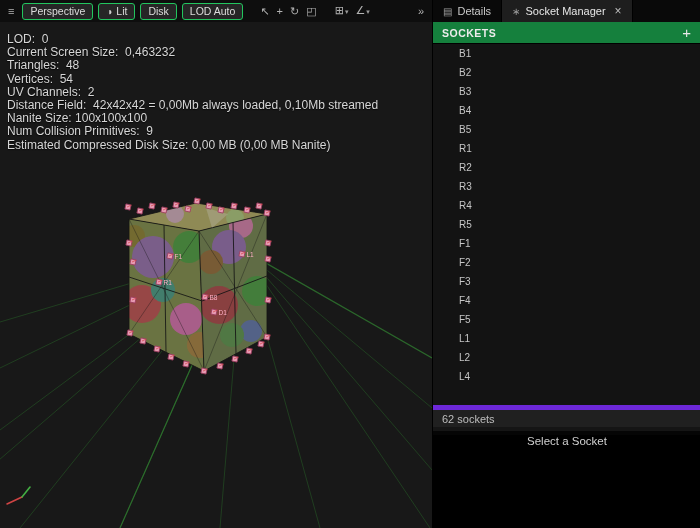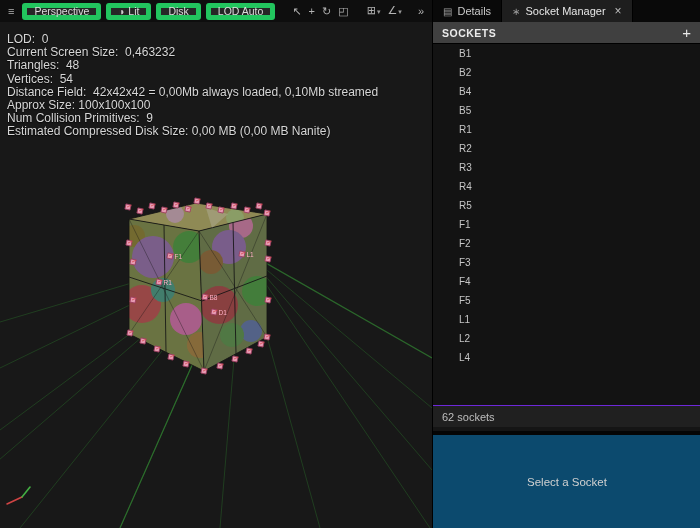--- a/index.html
+++ b/index.html
@@ -6,53 +6,53 @@
   html,body { width:700px; height:528px; overflow:hidden; background:#000; }
   body { font-family:"Liberation Sans", sans-serif; }
   .screen { position:relative; width:700px; height:528px; background:#101010; }
 
   
   .viewport { position:absolute; left:0; top:0; width:432px; height:528px; background:#171717; overflow:hidden; }
   svg.scene { position:absolute; left:0; top:0; width:432px; height:528px; display:block; }
 
   .vp-toolbar { position:absolute; left:0; top:0; width:432px; height:22px; background:#0e0e0e;
     display:flex; align-items:center; gap:5px; padding:0 5px; z-index:3; }
-  .tb-btn { background:#262626; border:5px solid #22c55e; border-radius:3px; color:#dcdcdc;
+  .tb-btn { background:#262626; border:1px solid #22c55e; border-radius:3px; color:#dcdcdc;
     font-size:10.5px; height:17px; padding:0 7px; display:inline-flex; align-items:center; gap:4px; cursor:default; }
   .tb-btn .btn-icon { font-size:10px; color:#cfcfcf; }
   .tb-icon { color:#b3b3b3; font-size:11px; padding:0 3px; line-height:17px; }
   .tb-icon.small-gap { padding:0 1px; }
   .caret { font-size:7px; color:#9a9a9a; margin-left:1px; }
   .spacer { width:6px; }
   .push-right { margin-left:auto; }
 
   .stats { position:absolute; left:7px; top:33px; z-index:2; font-size:12px; line-height:13.2px;
     color:#d6d6d6; white-space:pre; text-shadow:0 1px 1px rgba(0,0,0,.8); }
 
   
   .panel { position:absolute; left:432px; top:0; width:268px; height:528px; background:#151515; border-left:1px solid #000; }
   .tabbar { height:22px; background:#090909; display:flex; align-items:stretch; }
   .tab { display:flex; align-items:center; gap:5px; padding:0 10px; font-size:11px; color:#c9c9c9; border-right:1px solid #000; }
   .tab.active { background:#1e1e1e; color:#e6e6e6; }
   .tab-icon { font-size:10px; color:#9d9d9d; }
   .tab-close { color:#bdbdbd; font-size:12px; margin-left:4px; line-height:1; }
 
-  .sockets-header { height:22px; background:#404040; border-bottom:1px solid #000;
+  .sockets-header { height:22px; background:#15803d; border-bottom:1px solid #000;
     display:flex; align-items:center; justify-content:space-between; padding:0 9px; }
   .sockets-title { font-size:10.5px; font-weight:bold; color:#ececec; letter-spacing:.5px; }
   .add-btn { color:#e8e8e8; font-size:15px; line-height:1; }
 
   .socket-list { height:361px; background:#131313; overflow:hidden; }
   .socket-row { height:19px; line-height:19px; padding-left:26px; font-size:10px; color:#c6c6c6; }
 
-  .count-bar { height:22px; background:#202020; border-top:1px solid #6d28d9; display:flex; align-items:center;
+  .count-bar { height:22px; background:#202020; border-top:5px solid #6d28d9; display:flex; align-items:center;
     padding-left:9px; font-size:11px; color:#bdbdbd; }
 
-  .bottom-pane { position:absolute; left:0; top:431px; width:268px; height:97px; background:#0c4a6e;
-    border-top:4px solid #050505; display:flex; align-items:center; justify-content:center; }
+  .bottom-pane { position:absolute; left:0; top:431px; width:268px; height:97px; background:#000000;
+    border-top:4px solid #050505; display:flex; align-items:flex-start; justify-content:center; }
   .empty-text { font-size:11.5px; color:#d0d0d0; }
 
   .marker-label { font-family:"Liberation Sans", sans-serif; font-size:6.5px; fill:#ffb0c6; }
 </style>
 </head>
 <body>
 
 <div class="screen">
 
   <div class="viewport">
@@ -315,21 +315,21 @@
       <span class="tb-icon small-gap">↖</span>
       <span class="tb-icon small-gap">+</span>
       <span class="tb-icon small-gap">↻</span>
       <span class="tb-icon small-gap">◰</span>
       <span class="spacer"></span>
       <span class="tb-icon small-gap">⊞<span class="caret">▾</span></span>
       <span class="tb-icon small-gap">∠<span class="caret">▾</span></span>
       <span class="tb-icon push-right">»</span>
     </div>
 
-    <div class="stats"><div>LOD:  0</div><div>Current Screen Size:  0,463232</div><div>Triangles:  48</div><div>Vertices:  54</div><div>Distance Field:  42x42x42 = 0,00Mb always loaded, 0,10Mb streamed</div><div>Approx Size: 100x100x100</div><div>Num Collision Primitives:  9</div><div>Estimated Compressed Disk Size: 0,00 MB (0,00 MB Nanite)</div></div>
+    <div class="stats"><div>LOD:  0</div><div>Current Screen Size:  0,463232</div><div>Triangles:  48</div><div>Vertices:  54</div><div>UV Channels:  2</div><div>Distance Field:  42x42x42 = 0,00Mb always loaded, 0,10Mb streamed</div><div>Nanite Size: 100x100x100</div><div>Num Collision Primitives:  9</div><div>Estimated Compressed Disk Size: 0,00 MB (0,00 MB Nanite)</div></div>
   </div>
 
   <div class="panel">
 
     <div class="tabbar">
       <div class="tab">
         <span class="tab-icon">▤</span>
         <span>Details</span>
       </div>
       <div class="tab active">
@@ -340,20 +340,21 @@
     </div>
 
     <div class="sockets-header">
       <span class="sockets-title">SOCKETS</span>
       <span class="add-btn">+</span>
     </div>
 
     <div class="socket-list">
         <div class="socket-row">B1</div>
         <div class="socket-row">B2</div>
+        <div class="socket-row">B3</div>
         <div class="socket-row">B4</div>
         <div class="socket-row">B5</div>
         <div class="socket-row">R1</div>
         <div class="socket-row">R2</div>
         <div class="socket-row">R3</div>
         <div class="socket-row">R4</div>
         <div class="socket-row">R5</div>
         <div class="socket-row">F1</div>
         <div class="socket-row">F2</div>
         <div class="socket-row">F3</div>

